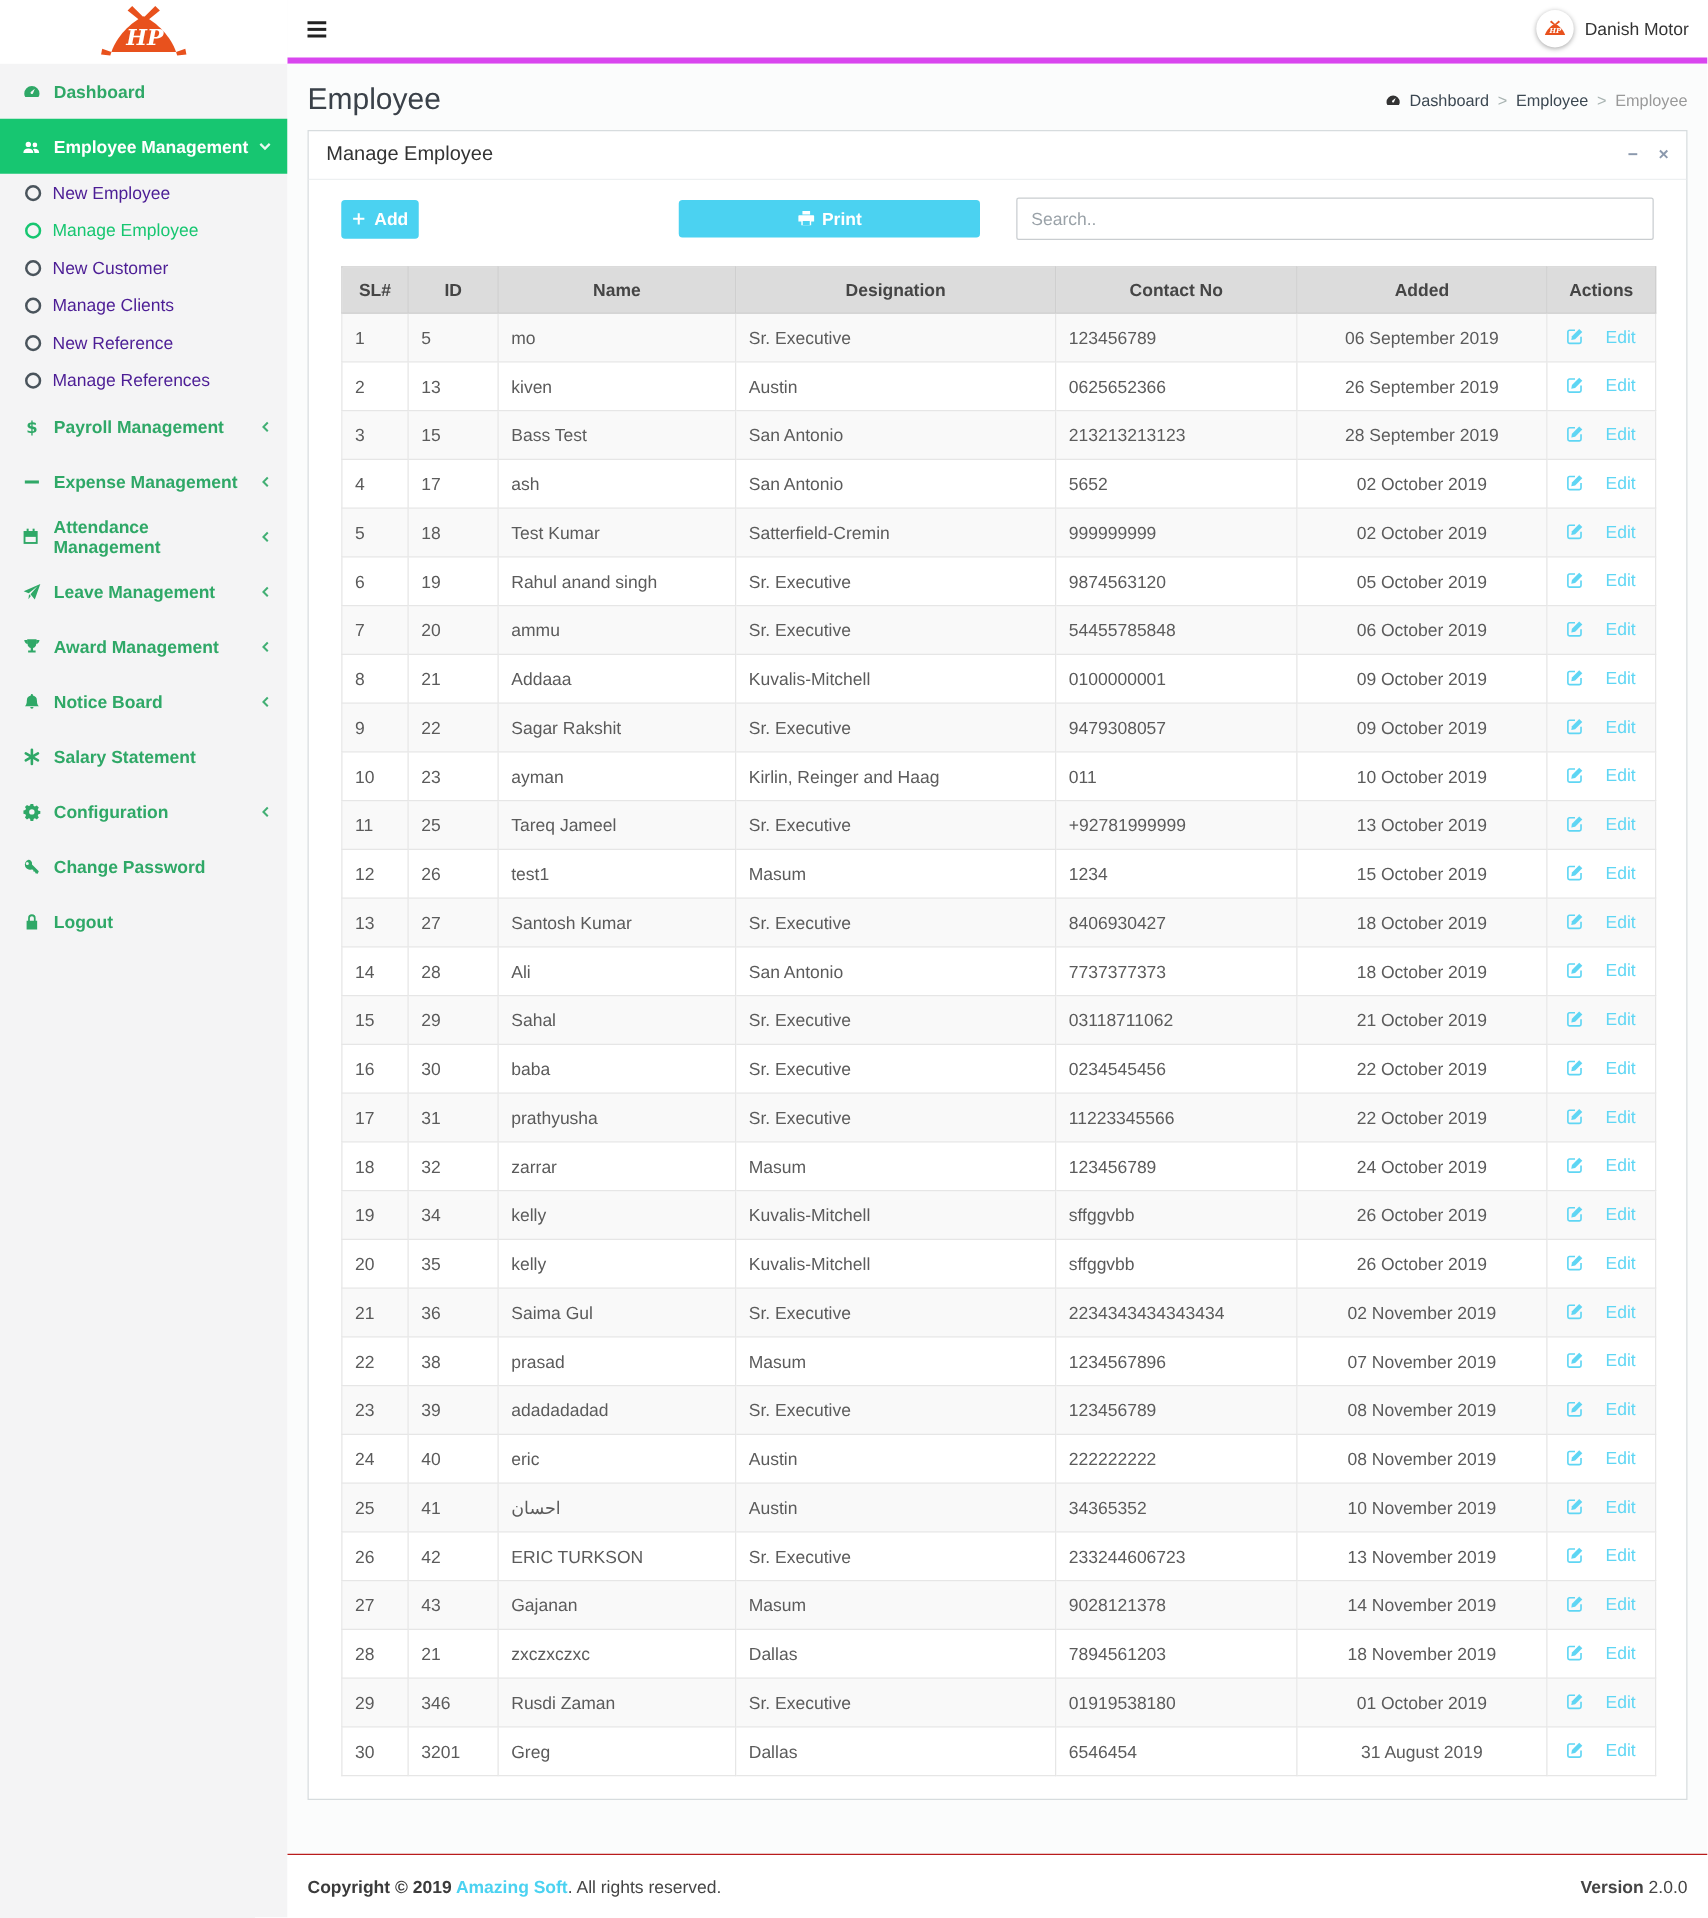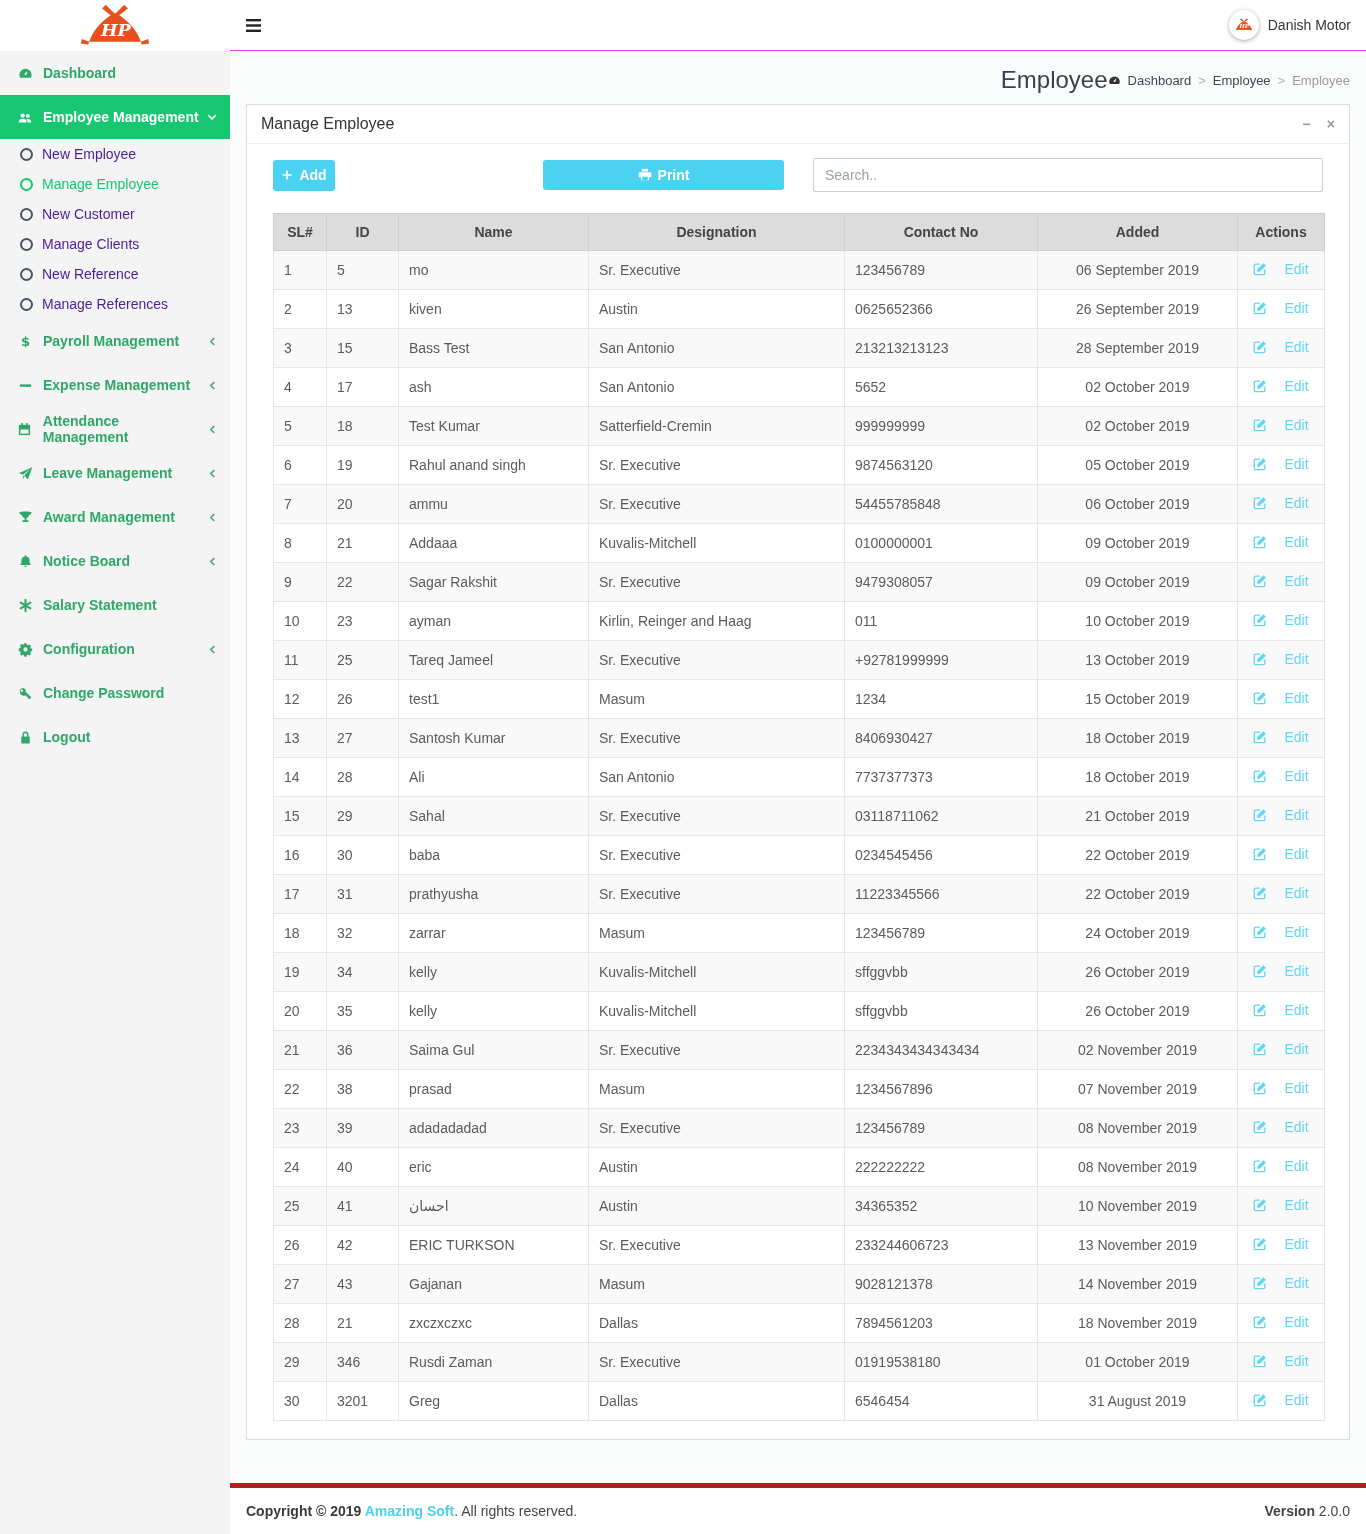--- a/index.html
+++ b/index.html
@@ -19,28 +19,28 @@
   .item .mi{width:20px;margin-right:8px;display:inline-flex;justify-content:center;align-items:center}
   .item .chev{margin-left:auto;display:inline-flex;opacity:.9}
   .item.active{background:var(--green);color:#fff}
   .sub{height:30px;display:flex;align-items:center;padding:0 12px 0 20px;color:#4c1d95;font-size:14px;cursor:pointer;gap:9px}
   .circle{width:13px;height:13px;border-radius:50%;border:2px solid #4a545c;flex:none}
   .sub.active{color:var(--green)}
   .sub.active .circle{border-color:var(--green)}
 
   
   .main{flex:1;display:flex;flex-direction:column;min-width:0}
-  .topbar{height:51px;flex:none;background:#fff;border-bottom:1px solid #d946ef;display:flex;align-items:center;justify-content:space-between;padding:0 15px}
+  .topbar{height:51px;flex:none;background:#fff;border-bottom:5px solid #d946ef;display:flex;align-items:center;justify-content:space-between;padding:0 15px}
   .hamburger{display:inline-flex;cursor:pointer;color:#222}
   .userbox{display:flex;align-items:center;gap:9px;cursor:pointer}
   .avatar{width:30px;height:30px;border-radius:50%;background:#fff;box-shadow:0 1px 4px rgba(0,0,0,.35);display:flex;align-items:center;justify-content:center;color:var(--orange)}
   .username{font-size:14px;color:#333}
 
   .content{flex:1;background:#fbfcfc;overflow:hidden}
-  .content-header{display:flex;justify-content:flex-end;align-items:center;padding:15px 16px 10px}
+  .content-header{display:flex;justify-content:space-between;align-items:center;padding:15px 16px 10px}
   .content-header h1{font-size:24px;font-weight:400;color:#3a4149;margin:0}
   .breadcrumb{display:flex;align-items:center;gap:7px;font-size:13px;color:#3c4852}
   .bc-ico{display:inline-flex;color:#333}
   .bc-link{color:#3c4852;text-decoration:none;cursor:pointer}
   .sep{color:#a9b4b2}
   .bc-cur{color:#999}
 
   
   .card{margin:0 16px 38px;background:#fff;border:1px solid #d7dcde}
   .card-header{padding:10px 14px;border-bottom:1px solid #edf0f1;display:flex;justify-content:space-between;align-items:center}
@@ -61,21 +61,21 @@
   table{width:100%;border-collapse:collapse;font-size:14px;color:#5b5b5b;table-layout:fixed}
   th{background:var(--thbg);color:#454545;font-weight:bold;text-align:center;padding:10px;border:1px solid #cfcfcf}
   td{border:1px solid #e6e6e6;padding:10px;white-space:nowrap;overflow:hidden}
   tbody tr:nth-child(odd){background:#f9f9f9}
   tbody tr:nth-child(even){background:#fff}
   th.center,td.center{text-align:center}
   .edit{color:var(--edit);display:inline-flex;align-items:center;gap:17px;cursor:pointer;text-decoration:none}
   .eico{display:inline-flex}
 
   
-  .footer{height:51px;flex:none;background:#fff;border-top:5px solid #b91c1c;display:flex;align-items:center;justify-content:space-between;padding:0 16px;font-size:14px;color:#444}
+  .footer{height:51px;flex:none;background:#fff;border-top:1px solid #b91c1c;display:flex;align-items:center;justify-content:space-between;padding:0 16px;font-size:14px;color:#444}
   .f-left b{color:#3b3b3b}
   .company{color:var(--accent);font-weight:bold;text-decoration:none;cursor:pointer}
 </style>
 </head>
 <body>
 
 <div class="layout">
 
   <aside class="sidebar">
     <div class="logo">

